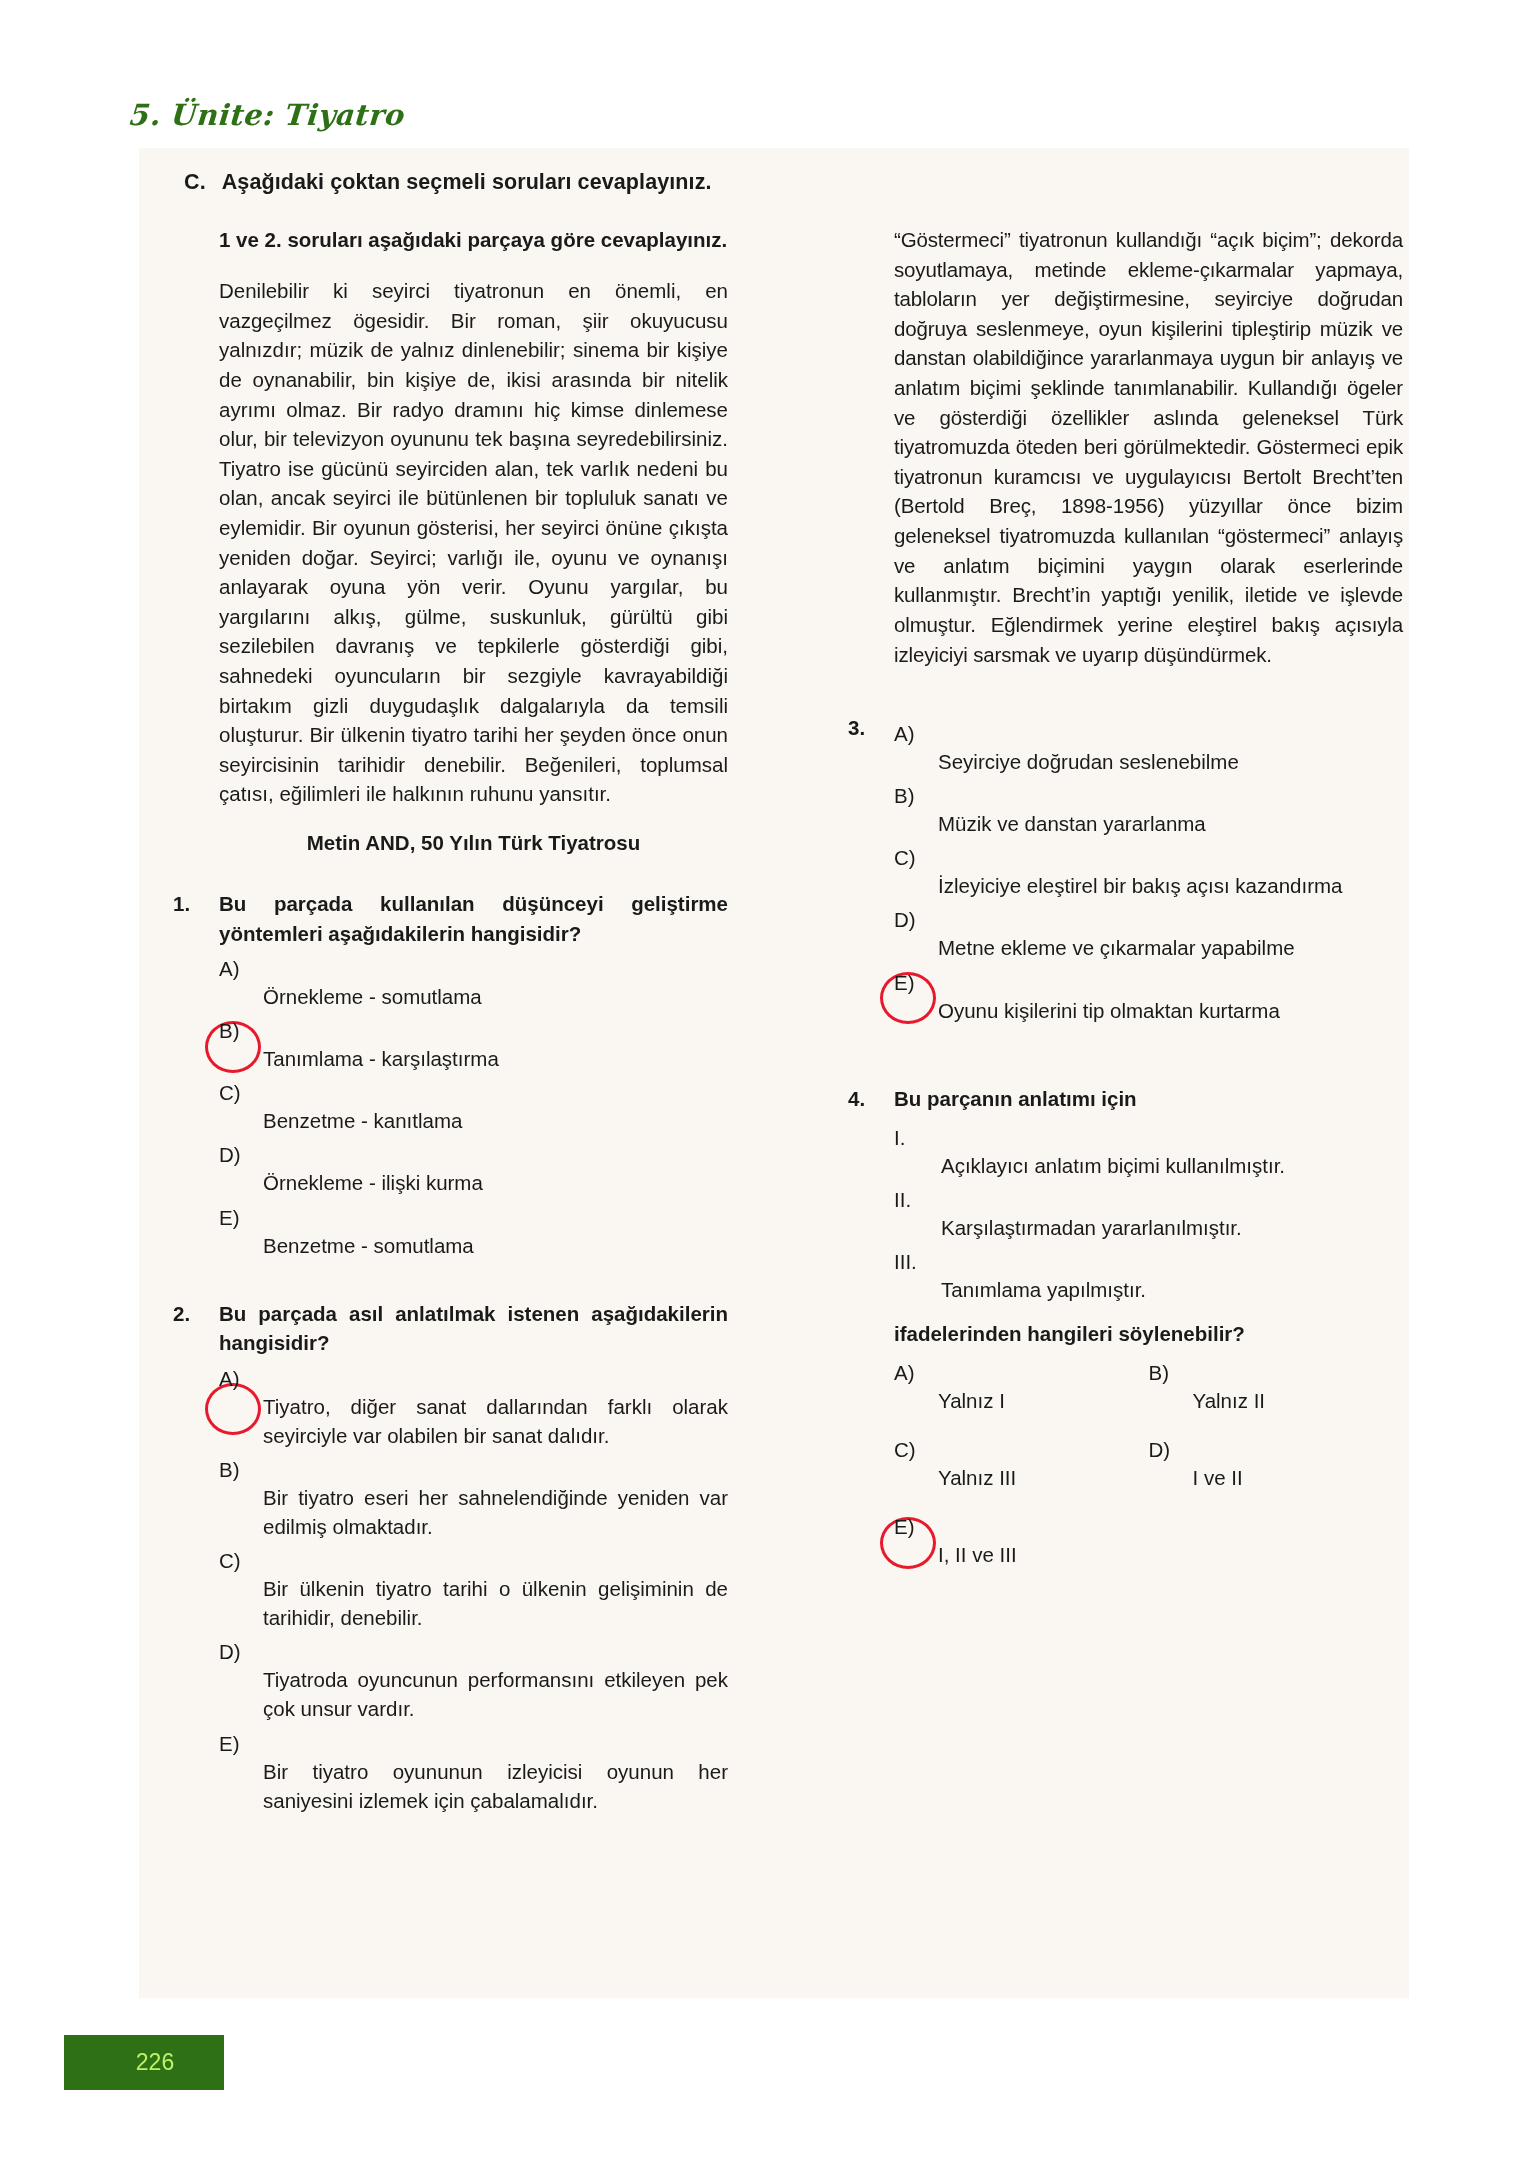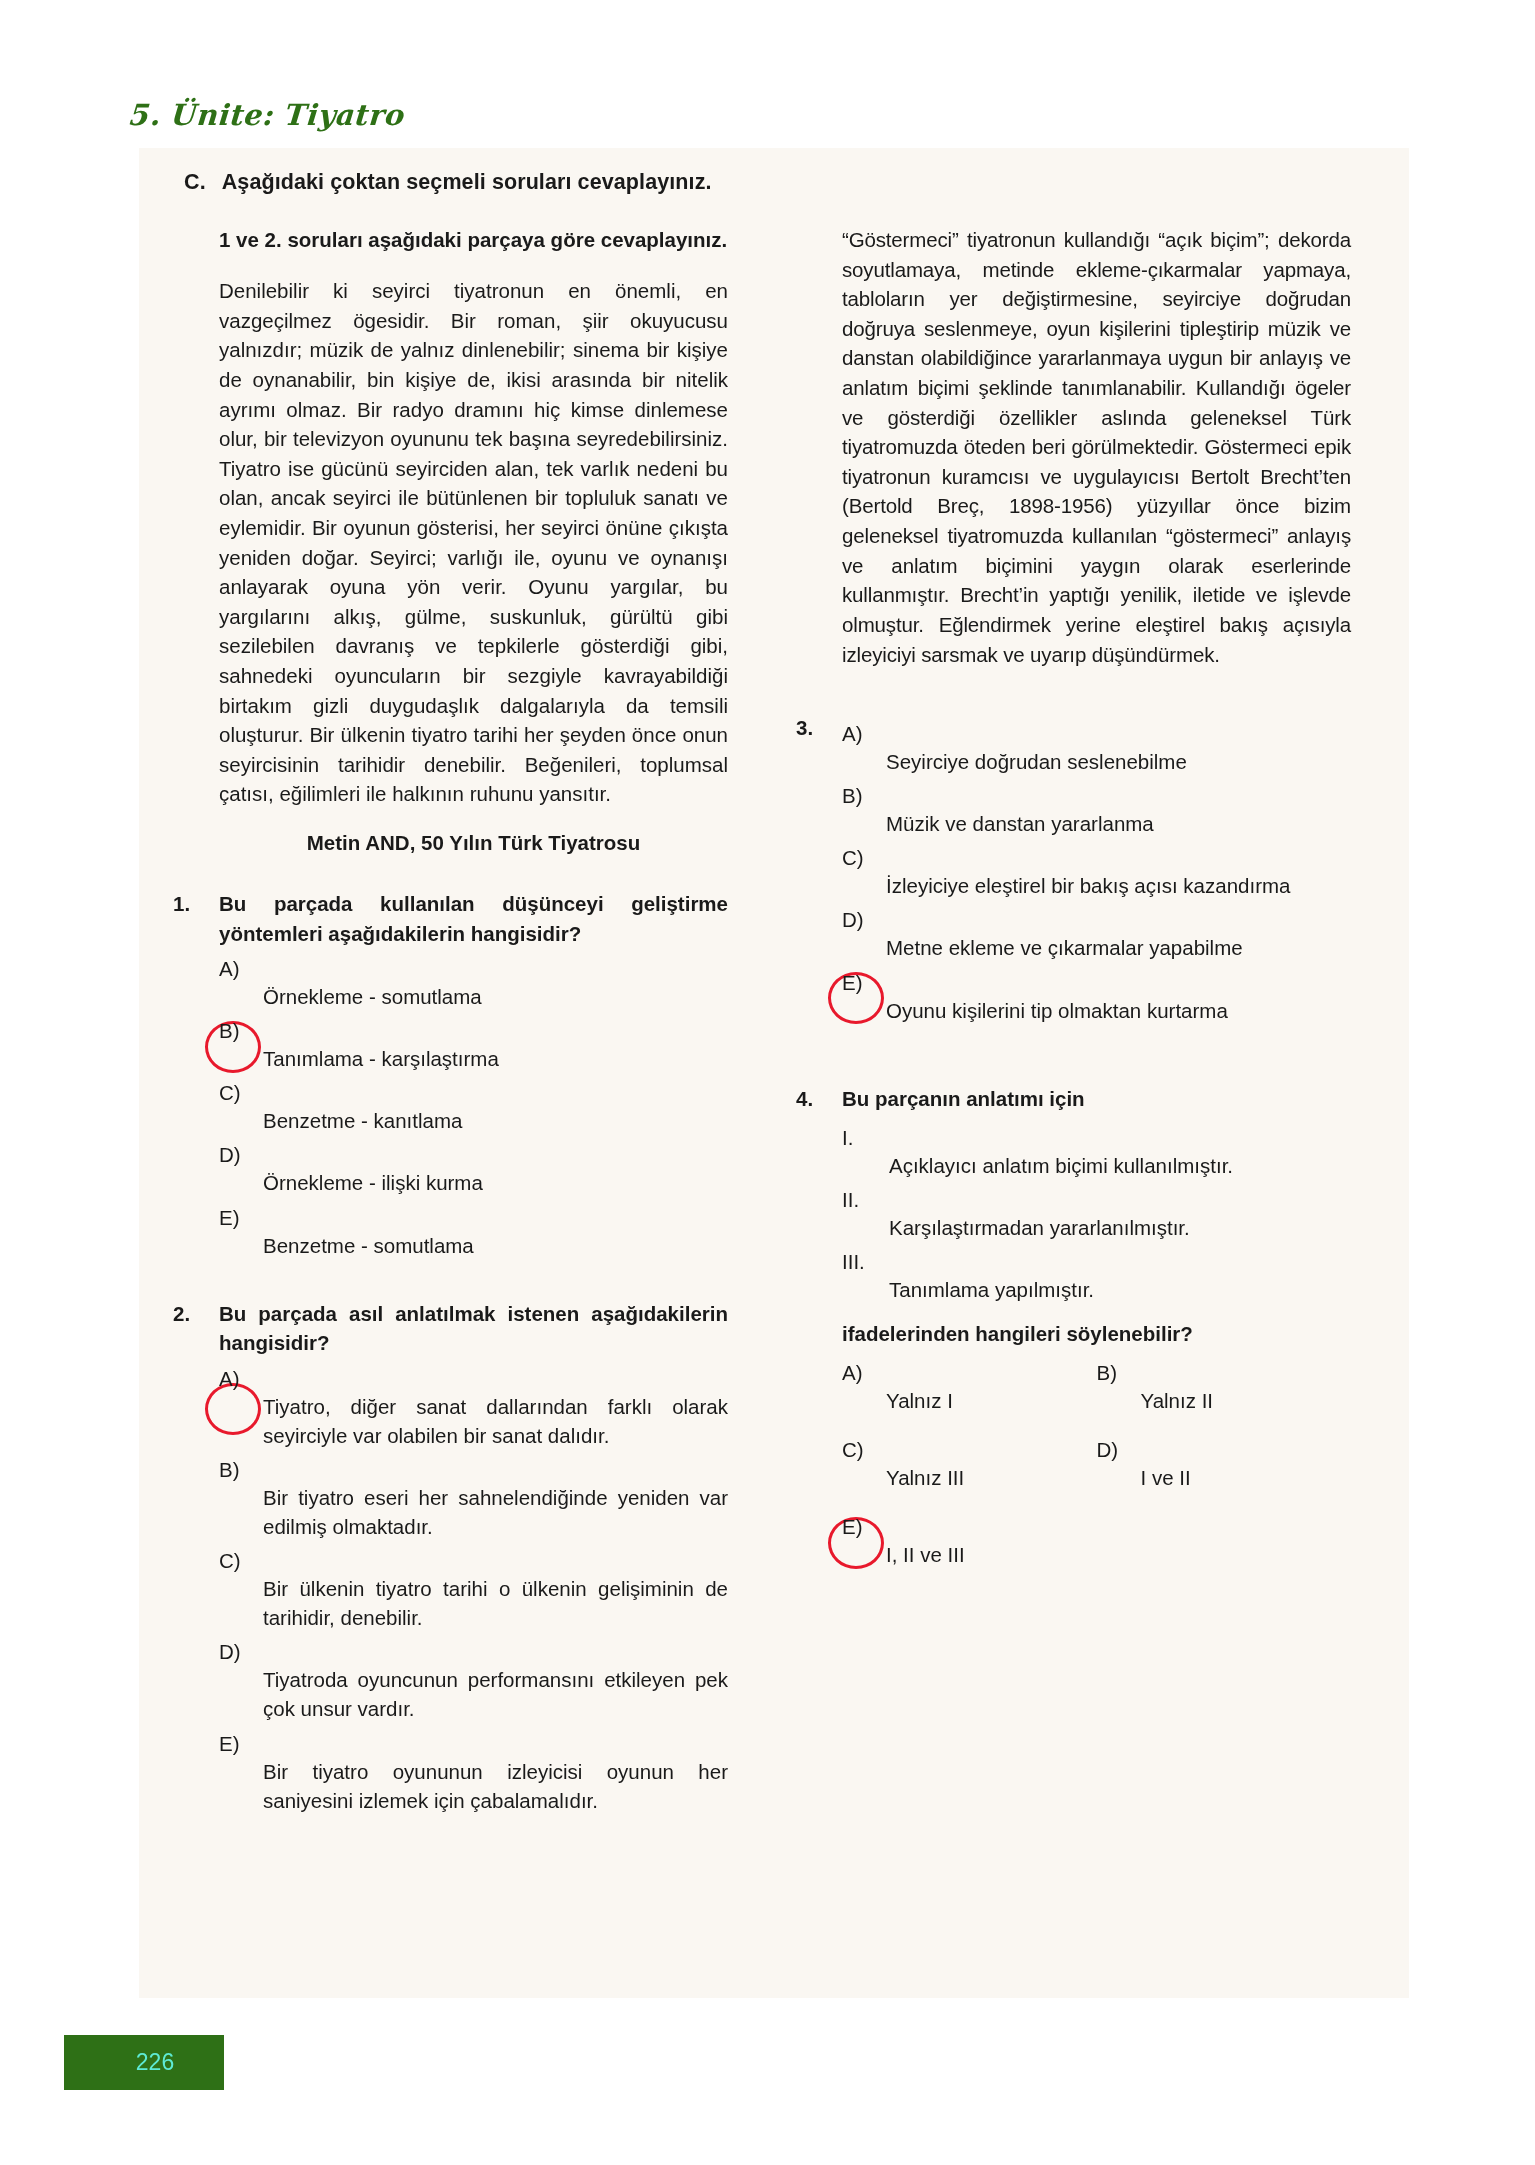--- a/index.html
+++ b/index.html
@@ -58,21 +58,21 @@
     letter-spacing: 0.1px;
     margin-bottom: 30px;
     padding-left: 11px;
   }
   .section-c .letter { flex: 0 0 auto; }
   .section-c .text   { flex: 1 1 auto; }
 
   
   .columns {
     display: flex;
-    gap: 68px;
+    gap: 120px;
     align-items: flex-start;
   }
   .col {
     width: 555px;
     flex: 0 0 555px;
   }
 
   
   .directive {
     font-weight: bold;
@@ -205,21 +205,21 @@
   }
   .footer-num {
     position: absolute;
     left: 0;
     top: 0;
     width: 160px;
     height: 55px;
     display: flex;
     align-items: center;
     justify-content: center;
-    color: #5eead4;
+    color: #bef264;
     font-size: 23px;
     padding-left: 22px;
     box-sizing: border-box;
   }
 </style>
 </head>
 <body>
 
 <div class="unit-header">5. Ünite: Tiyatro</div>
 

